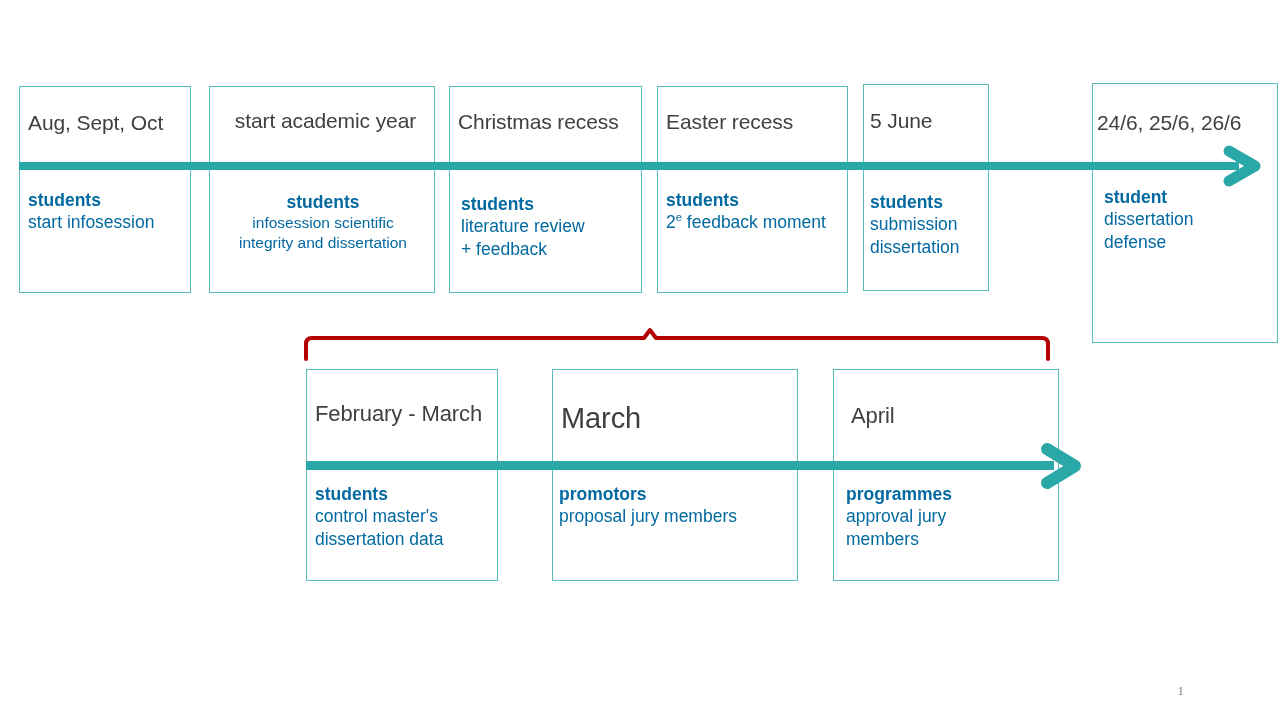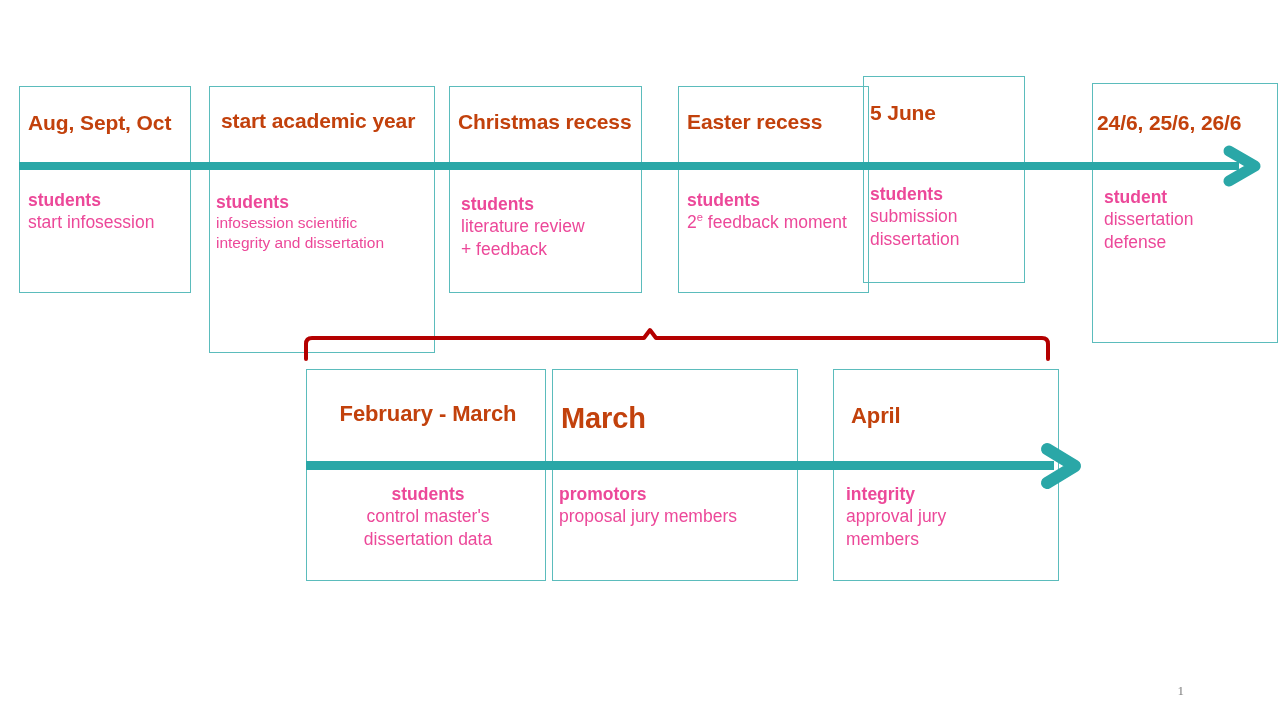--- a/index.html
+++ b/index.html
@@ -26,32 +26,32 @@
   .tl-box {
     position: absolute;
     box-sizing: border-box;
     border: 1.4px solid #5bbcbc;
     background: transparent;
   }
   .tl-box .hdr {
     position: absolute;
     left: 8px;
     right: 4px;
-    color: #c2410c;
+    color: #404040;
     font-size: 21px;
-    font-weight: 700;
+    font-weight: 400;
     line-height: 1.12;
     letter-spacing: -0.1px;
     white-space: nowrap;
   }
   .tl-box .body {
     position: absolute;
     left: 8px;
     right: 4px;
-    color: #ec4899;
+    color: #0369a1;
     line-height: 1.28;
   }
   .tl-box .body .role {
     font-weight: 700;
     display: block;
     white-space: nowrap;
   }
   .tl-box .body .detail {
     font-weight: 400;
     display: block;
@@ -95,49 +95,49 @@
   <div>
 
     <div class="tl-box" style="left:19px; top:86px; width:172px; height:207px;">
       <div class="hdr" style="top:24px; font-size:21px;">Aug, Sept, Oct</div>
       <div class="body" style="top:102px; font-size:17.5px;">
         <span class="role">students</span>
         <span class="detail">start infosession</span>
       </div>
     </div>
 
-    <div class="tl-box" style="left:209px; top:86px; width:226px; height:267px;">
+    <div class="tl-box" style="left:209px; top:86px; width:226px; height:207px;text-align:center;">
       <div class="hdr" style="top:22px; left:11px; font-size:21px;">start academic year</div>
       <div class="body" style="top:104px; left:6px; font-size:16px;">
         <span class="role" style="font-size:17.5px;">students</span>
         <span class="detail" style="font-size:15.5px;">infosession scientific</span>
         <span class="detail" style="font-size:15.5px;">integrity and dissertation</span>
       </div>
     </div>
 
     <div class="tl-box" style="left:449px; top:86px; width:193px; height:207px;">
       <div class="hdr" style="top:23px; font-size:21px;">Christmas recess</div>
       <div class="body" style="top:106px; left:11px; font-size:17.5px;">
         <span class="role">students</span>
         <span class="detail">literature review</span>
         <span class="detail">+ feedback</span>
       </div>
     </div>
 
-    <div class="tl-box" style="left:657px; top:86px; width:191px; height:207px;margin-left:21px;">
+    <div class="tl-box" style="left:657px; top:86px; width:191px; height:207px;">
       <div class="hdr" style="top:23px; font-size:21px;">Easter recess</div>
       <div class="body" style="top:102px; font-size:17.5px;">
         <span class="role">students</span>
         <span class="detail">
           <span>2</span><sup>e</sup><span> feedback moment</span>
         </span>
       </div>
     </div>
 
-    <div class="tl-box" style="left:863px; top:76px; width:162px; height:207px;">
+    <div class="tl-box" style="left:863px; top:84px; width:126px; height:207px;">
       <div class="hdr" style="top:24px; left:6px; font-size:21px;">5 June</div>
       <div class="body" style="top:106px; left:6px; font-size:17.5px;">
         <span class="role">students</span>
         <span class="detail">submission</span>
         <span class="detail">dissertation</span>
       </div>
     </div>
 
     <div class="tl-box" style="left:1092px; top:83px; width:186px; height:260px;">
       <div class="hdr" style="top:27px; left:4px; font-size:21px;">24/6, 25/6, 26/6</div>
@@ -158,41 +158,41 @@
   </div>
 
   <div class="bracket" style="left:300px; top:328px;">
     <svg width="760" height="35" viewBox="0 0 760 35">
       <path d="M6 31 L6 16 Q6 10 12 10 L344 10 L350 2 L356 10 L742 10 Q748 10 748 16 L748 31" fill="none" stroke="#b40000" stroke-width="4" stroke-linecap="round" stroke-linejoin="round"></path>
     </svg>
   </div>
 
   <div>
 
-    <div class="tl-box" style="left:306px; top:369px; width:240px; height:212px;text-align:center;">
+    <div class="tl-box" style="left:306px; top:369px; width:192px; height:212px;">
       <div class="hdr" style="top:32px; left:8px; font-size:22px;">February - March</div>
       <div class="body" style="top:113px; left:8px; font-size:17.5px;">
         <span class="role">students</span>
         <span class="detail">control master's</span>
         <span class="detail">dissertation data</span>
       </div>
     </div>
 
     <div class="tl-box" style="left:552px; top:369px; width:246px; height:212px;">
       <div class="hdr" style="top:32px; left:8px; font-size:29px;">March</div>
       <div class="body" style="top:113px; left:6px; font-size:17.5px;">
         <span class="role">promotors</span>
         <span class="detail">proposal jury members</span>
       </div>
     </div>
 
     <div class="tl-box" style="left:833px; top:369px; width:226px; height:212px;">
       <div class="hdr" style="top:34px; left:17px; font-size:22px;">April</div>
       <div class="body" style="top:113px; left:12px; font-size:17.5px;">
-        <span class="role">integrity</span>
+        <span class="role">programmes</span>
         <span class="detail">approval jury</span>
         <span class="detail">members</span>
       </div>
     </div>
 
     <div class="axis-line" style="left:306px; top:461px; width:748px; height:9px;"></div>
 
     <div class="axis-head" style="left:1043px; top:466px;">
       <svg width="55" height="50" viewBox="0 0 55 50">
         <path d="M4 4 L32 21 L4 38" fill="none" stroke="#2aa7a7" stroke-width="12" stroke-linecap="round" stroke-linejoin="round" transform="translate(0,-21)"></path>

